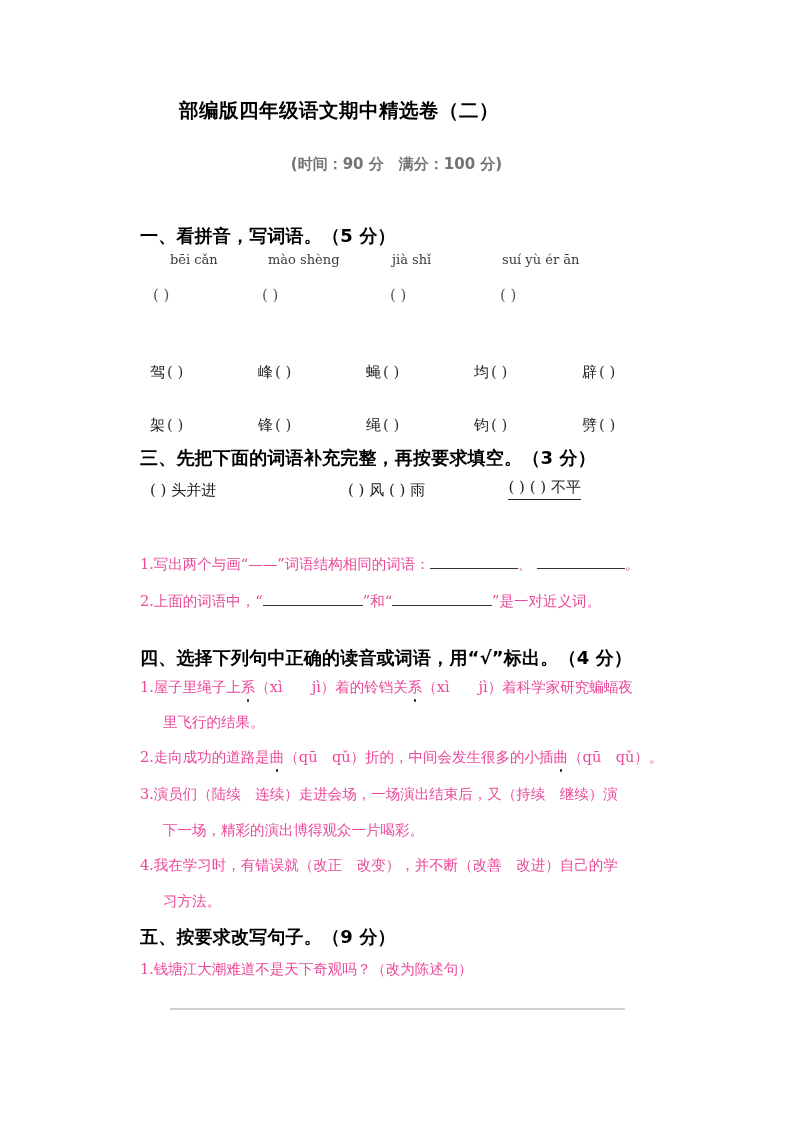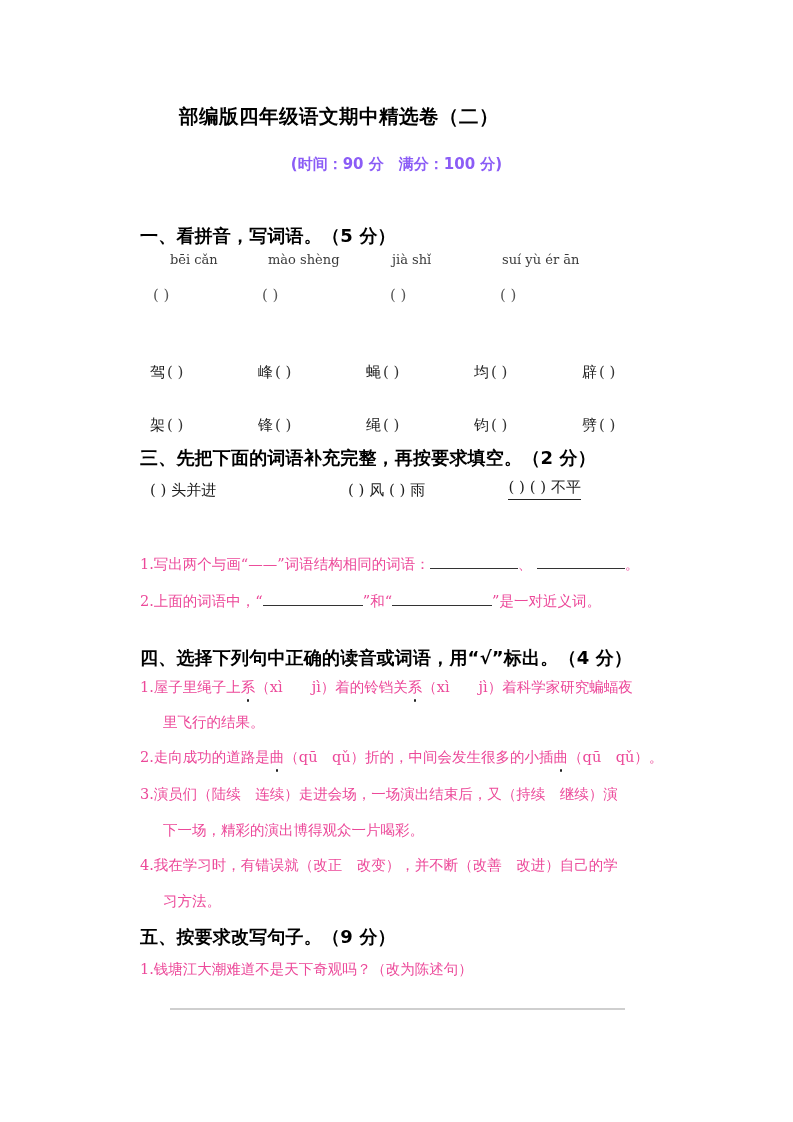--- a/index.html
+++ b/index.html
@@ -18,38 +18,38 @@
   .page {
     position: absolute;
     left: 0; top: 0;
     width: 793px;
     height: 1122px;
   }
 
   
   .doc-title {
     position: absolute;
-    left: 0; top: 103px;
+    left: 0; top: 97px;
     width: 678px;
     text-align: center;
     font-family: "DejaVu Sans", "Liberation Sans", sans-serif;
     font-weight: bold;
     font-size: 19.5px;
     letter-spacing: 0.5px;
     color: #000;
   }
   .doc-subtitle {
     position: absolute;
     left: 0; top: 155px;
     width: 793px;
     text-align: center;
     font-family: "DejaVu Sans", "Liberation Sans", sans-serif;
     font-weight: bold;
     font-size: 15px;
-    color: #8b5cf6;
+    color: #737373;
   }
 
   
   .sec-head {
     position: absolute;
     left: 113px;
     font-family: "DejaVu Sans", "Liberation Sans", sans-serif;
     font-weight: bold;
     font-size: 18px;
     color: #000;
@@ -214,21 +214,21 @@
       </div>
       <div class="cell">
         <span class="ch">钧</span><span class="par">(        )</span>
       </div>
       <div class="cell">
         <span class="ch">劈</span><span class="par">(        )</span>
       </div>
     </div>
   </div>
 
-  <div class="sec-head" style="top:446px;">三、先把下面的词语补充完整，再按要求填空。（2 分）</div>
+  <div class="sec-head" style="top:446px;">三、先把下面的词语补充完整，再按要求填空。（3 分）</div>
 
   <div class="idiomgrid" style="top:478px;">
     <div class="irow">
       <div class="icell c1">(    ) 头并进</div>
       <div class="icell c2">(    ) 风 (    ) 雨</div>
       <div class="icell c3">
         <span class="underlined">(    ) (    ) 不平</span>
       </div>
     </div>
   </div>

